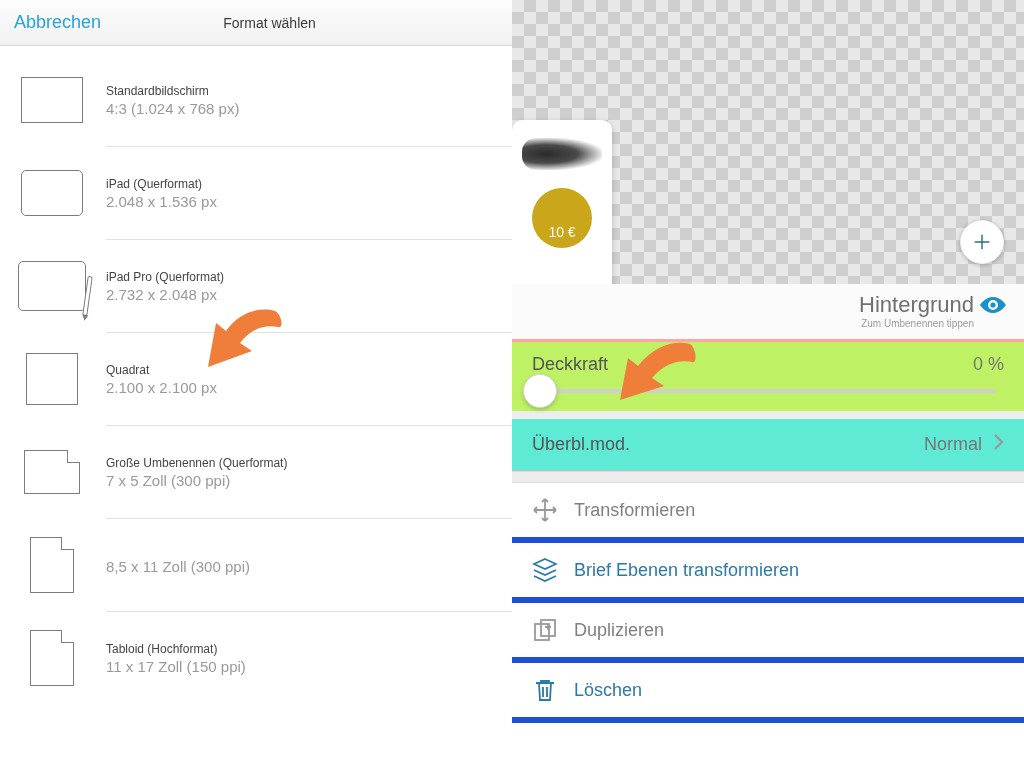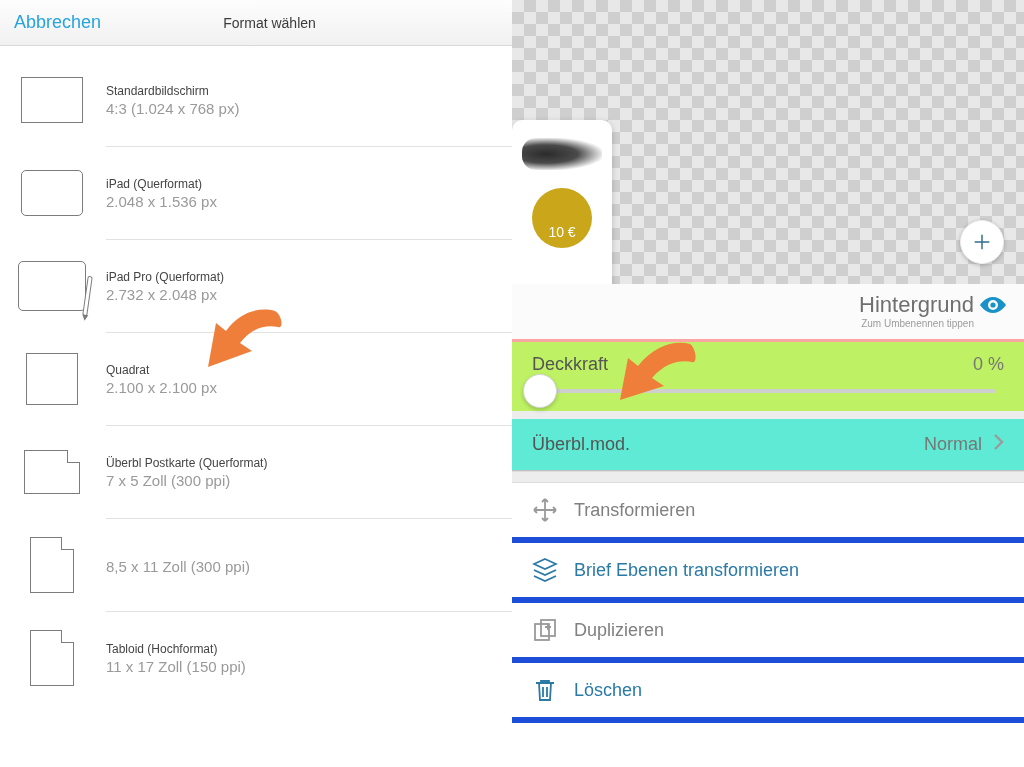--- a/index.html
+++ b/index.html
@@ -137,21 +137,21 @@
           <div class="fmt-sub">2.100 x 2.100 px</div>
         </div>
       </div>
       <div class="divider"></div>
 
       <div class="fmt-row">
         <div class="fmt-thumb">
             <div class="page landscape"></div>
           </div>
         <div class="fmt-text">
-          <div class="fmt-name">Überbl Postkarte (Querformat)</div>
+          <div class="fmt-name">Große Umbenennen (Querformat)</div>
           <div class="fmt-sub">7 x 5 Zoll  (300 ppi)</div>
         </div>
       </div>
       <div class="divider"></div>
 
       <div class="fmt-row">
         <div class="fmt-thumb">
             <div class="page"></div>
           </div>
         <div class="fmt-text">

